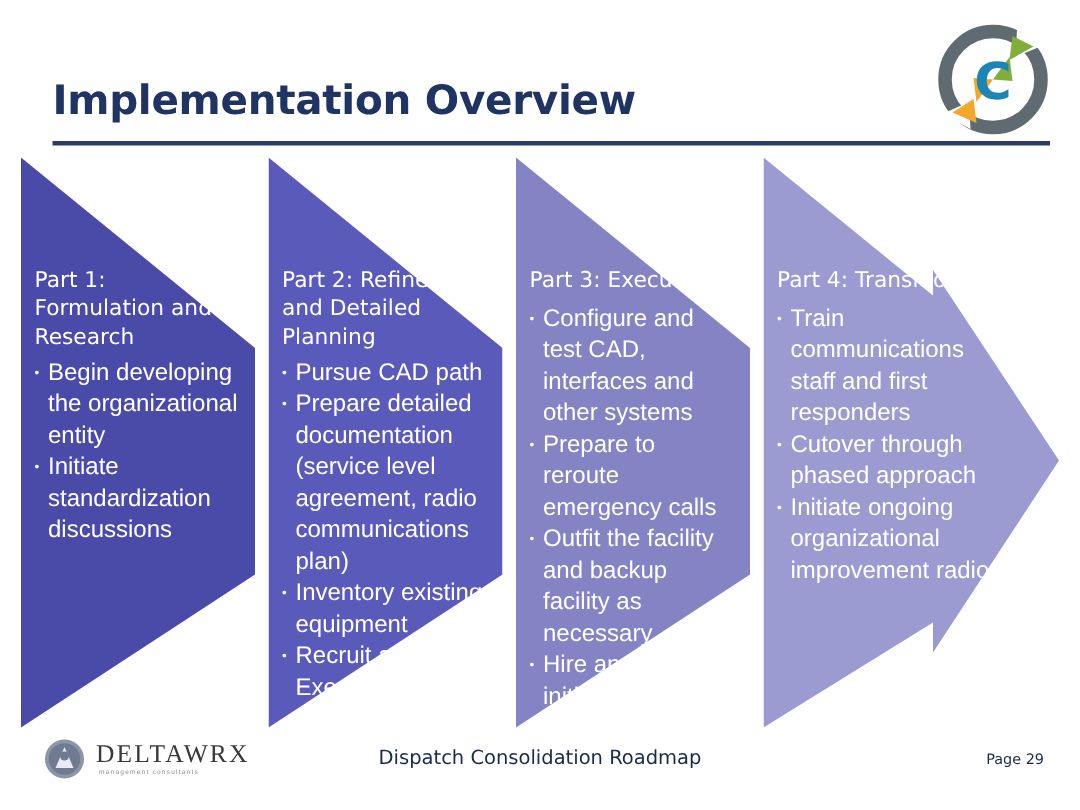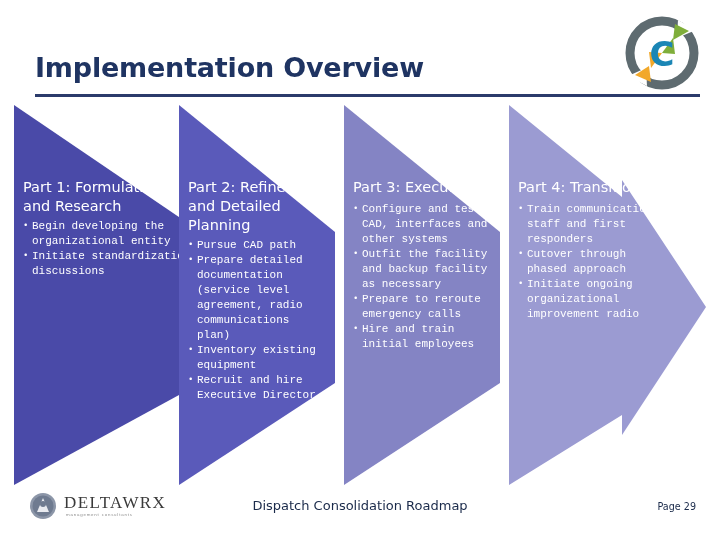--- a/index.html
+++ b/index.html
@@ -92,39 +92,39 @@
     font-weight: normal;
     line-height: 19px;
     color: #ffffff;
   }
   .chev-list {
     list-style: none;
     margin: 3px 0 0 0;
     padding: 0;
   }
   .chev-list li {
-    font-family: Liberation Mono, monospace;
-    font-size: 11px;
-    line-height: 15px;
+    font-family: Liberation Sans, sans-serif;
+    font-size: 16px;
+    line-height: 21px;
     color: #ffffff;
     position: relative;
     padding-left: 9px;
     margin-bottom: 0px;
   }
   .chev-list li::before {
     content: "\2022";
     position: absolute;
     left: 0;
     top: -0.5px;
     font-size: 9px;
     color: #ffffff;
   }
 
   
-  #chev-0 { left: 14px;  width: 156px; padding-left: 31px; }
+  #chev-0 { left: 14px;  width: 156px; }
   #chev-1 { left: 179px; width: 156px; }
   #chev-2 { left: 344px; width: 156px; }
   #chev-3 { left: 509px; width: 197px; }
 
   #chev-0 .chev-content { padding: 78px 9px 0 9px; }
   #chev-1 .chev-content { padding: 78px 9px 0 9px; }
   #chev-2 .chev-content { padding: 78px 9px 0 9px; }
   #chev-3 .chev-content { padding: 78px 44px 0 9px; }
 
   #chev-2 .chev-list, #chev-3 .chev-list { margin-top: 5px; }
@@ -232,22 +232,22 @@
     </div>
 
     <div class="chev" id="chev-2">
       <svg class="chev-shape" viewBox="0 0 156 390" preserveAspectRatio="none">
         <polygon points="0,5 156,132 156,283 0,385" fill="#8484C4"></polygon>
       </svg>
       <div class="chev-content">
         <div class="chev-heading">Part 3: Execution</div>
         <ul class="chev-list">
           <li>Configure and test CAD, interfaces and other systems</li>
+          <li>Prepare to reroute emergency calls</li>
           <li>Outfit the facility and backup facility as necessary</li>
-          <li>Prepare to reroute emergency calls</li>
           <li>Hire and train initial employees</li>
         </ul>
       </div>
     </div>
 
     <div class="chev" id="chev-3">
       <svg class="chev-shape" viewBox="0 0 197 390" preserveAspectRatio="none">
         <polygon points="0,5 113,97 113,80 197,207 113,335 113,315 0,385" fill="#9B9BD2"></polygon>
       </svg>
       <div class="chev-content">

